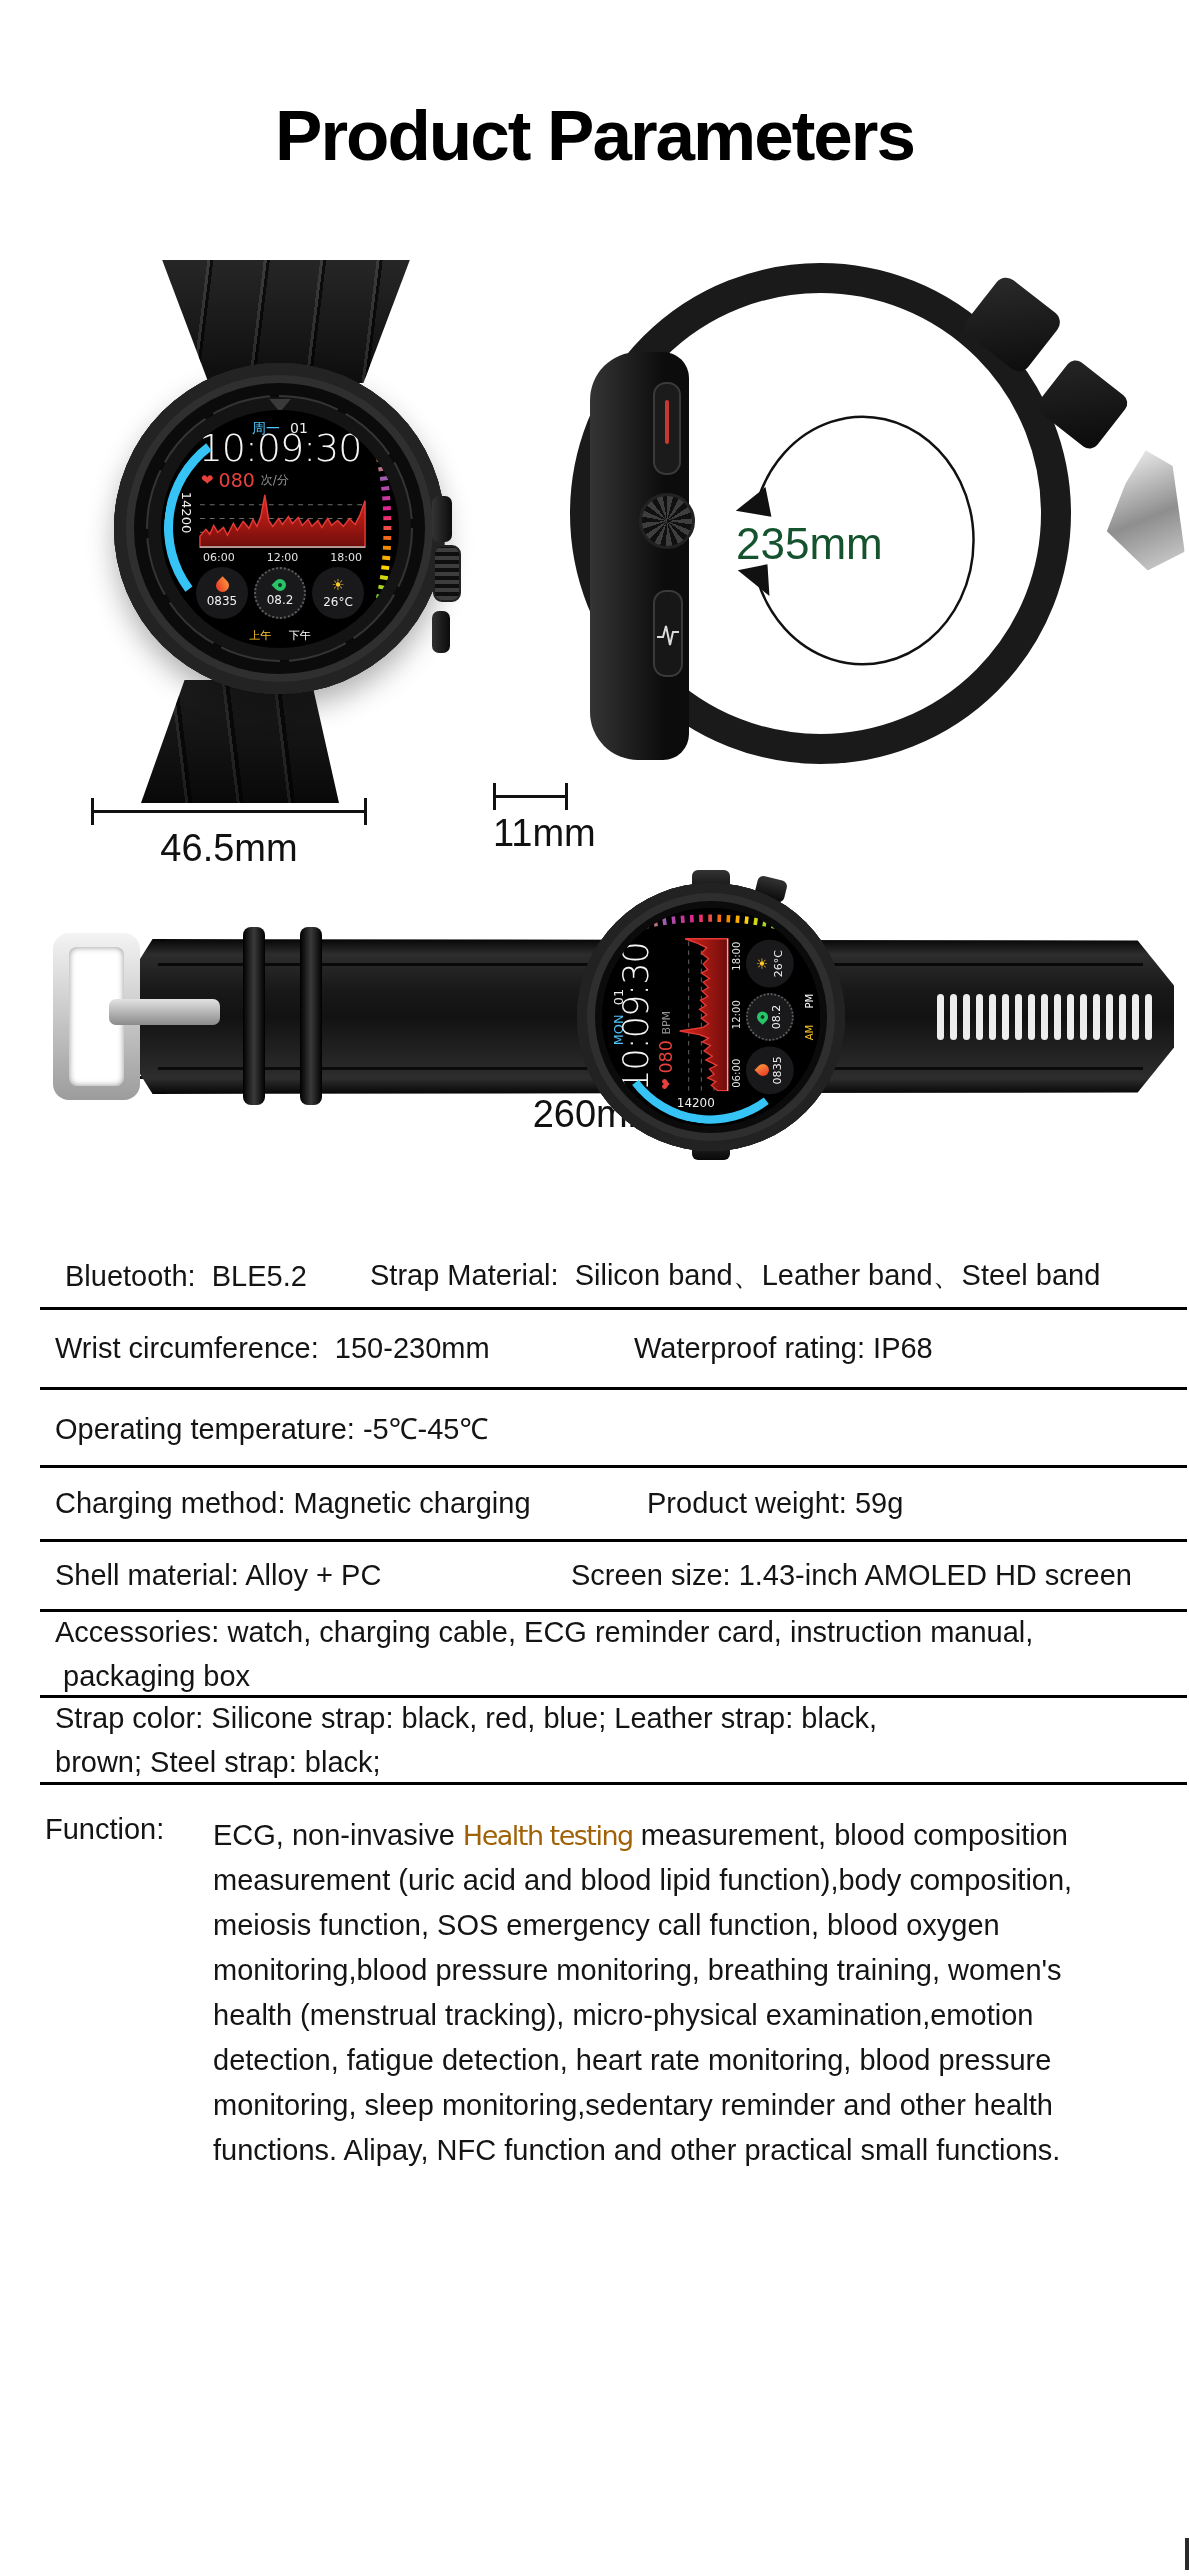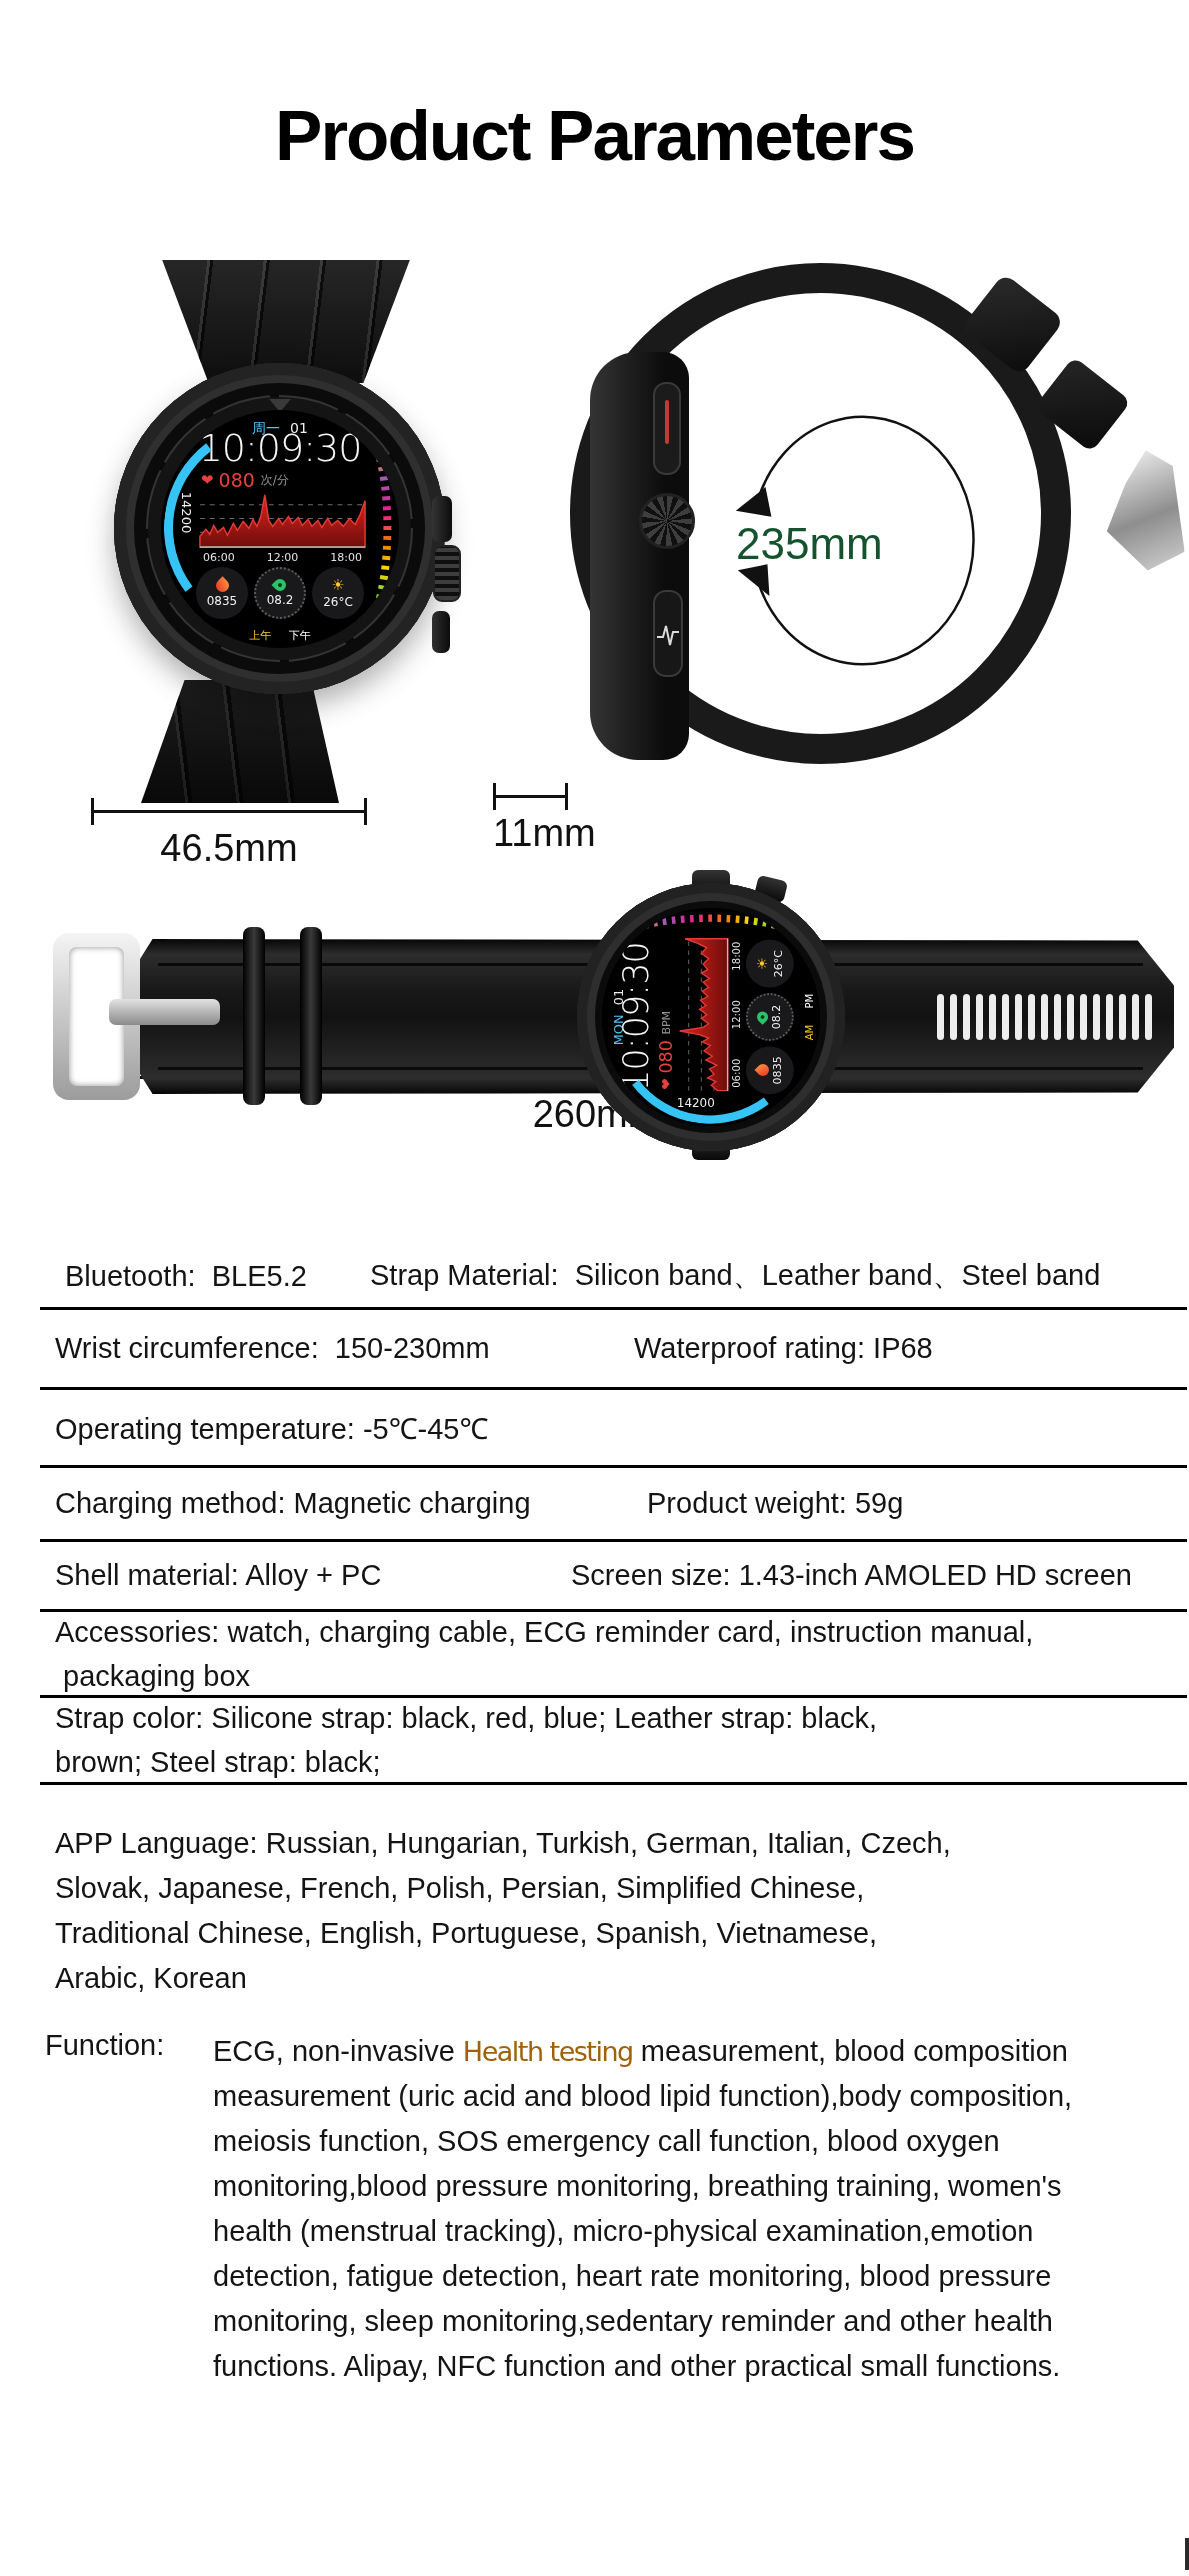--- a/index.html
+++ b/index.html
@@ -414,24 +414,20 @@
       <span class="c2">Screen size: 1.43-inch AMOLED HD screen</span>
     </div>
     <div class="sr sr-7">
       <span class="rf">Accessories: watch, charging cable, ECG reminder card, instruction manual,
  packaging box</span>
     </div>
     <div class="sr sr-8">
       <span class="rf">Strap color: Silicone strap: black, red, blue; Leather strap: black,
 brown; Steel strap: black;</span>
     </div>
-    <div class="blk blk-10 rf">APP Language: Russian, Hungarian, Turkish, German, Italian, Czech,
-Slovak, Japanese, French, Polish, Persian, Simplified Chinese,
-Traditional Chinese, English, Portuguese, Spanish, Vietnamese,
-Arabic, Korean</div>
     <div class="func">
       <div class="func-label">Function:</div>
       <div class="func-text"><span>ECG, non-invasive </span><span class="alt-font">Health testing</span><span> measurement, blood composition
 measurement (uric acid and blood lipid function),body composition,
 meiosis function, SOS emergency call function, blood oxygen
 monitoring,blood pressure monitoring, breathing training, women's
 health (menstrual tracking), micro-physical examination,emotion
 detection, fatigue detection, heart rate monitoring, blood pressure
 monitoring, sleep monitoring,sedentary reminder and other health
 functions. Alipay, NFC function and other practical small functions.</span></div>

